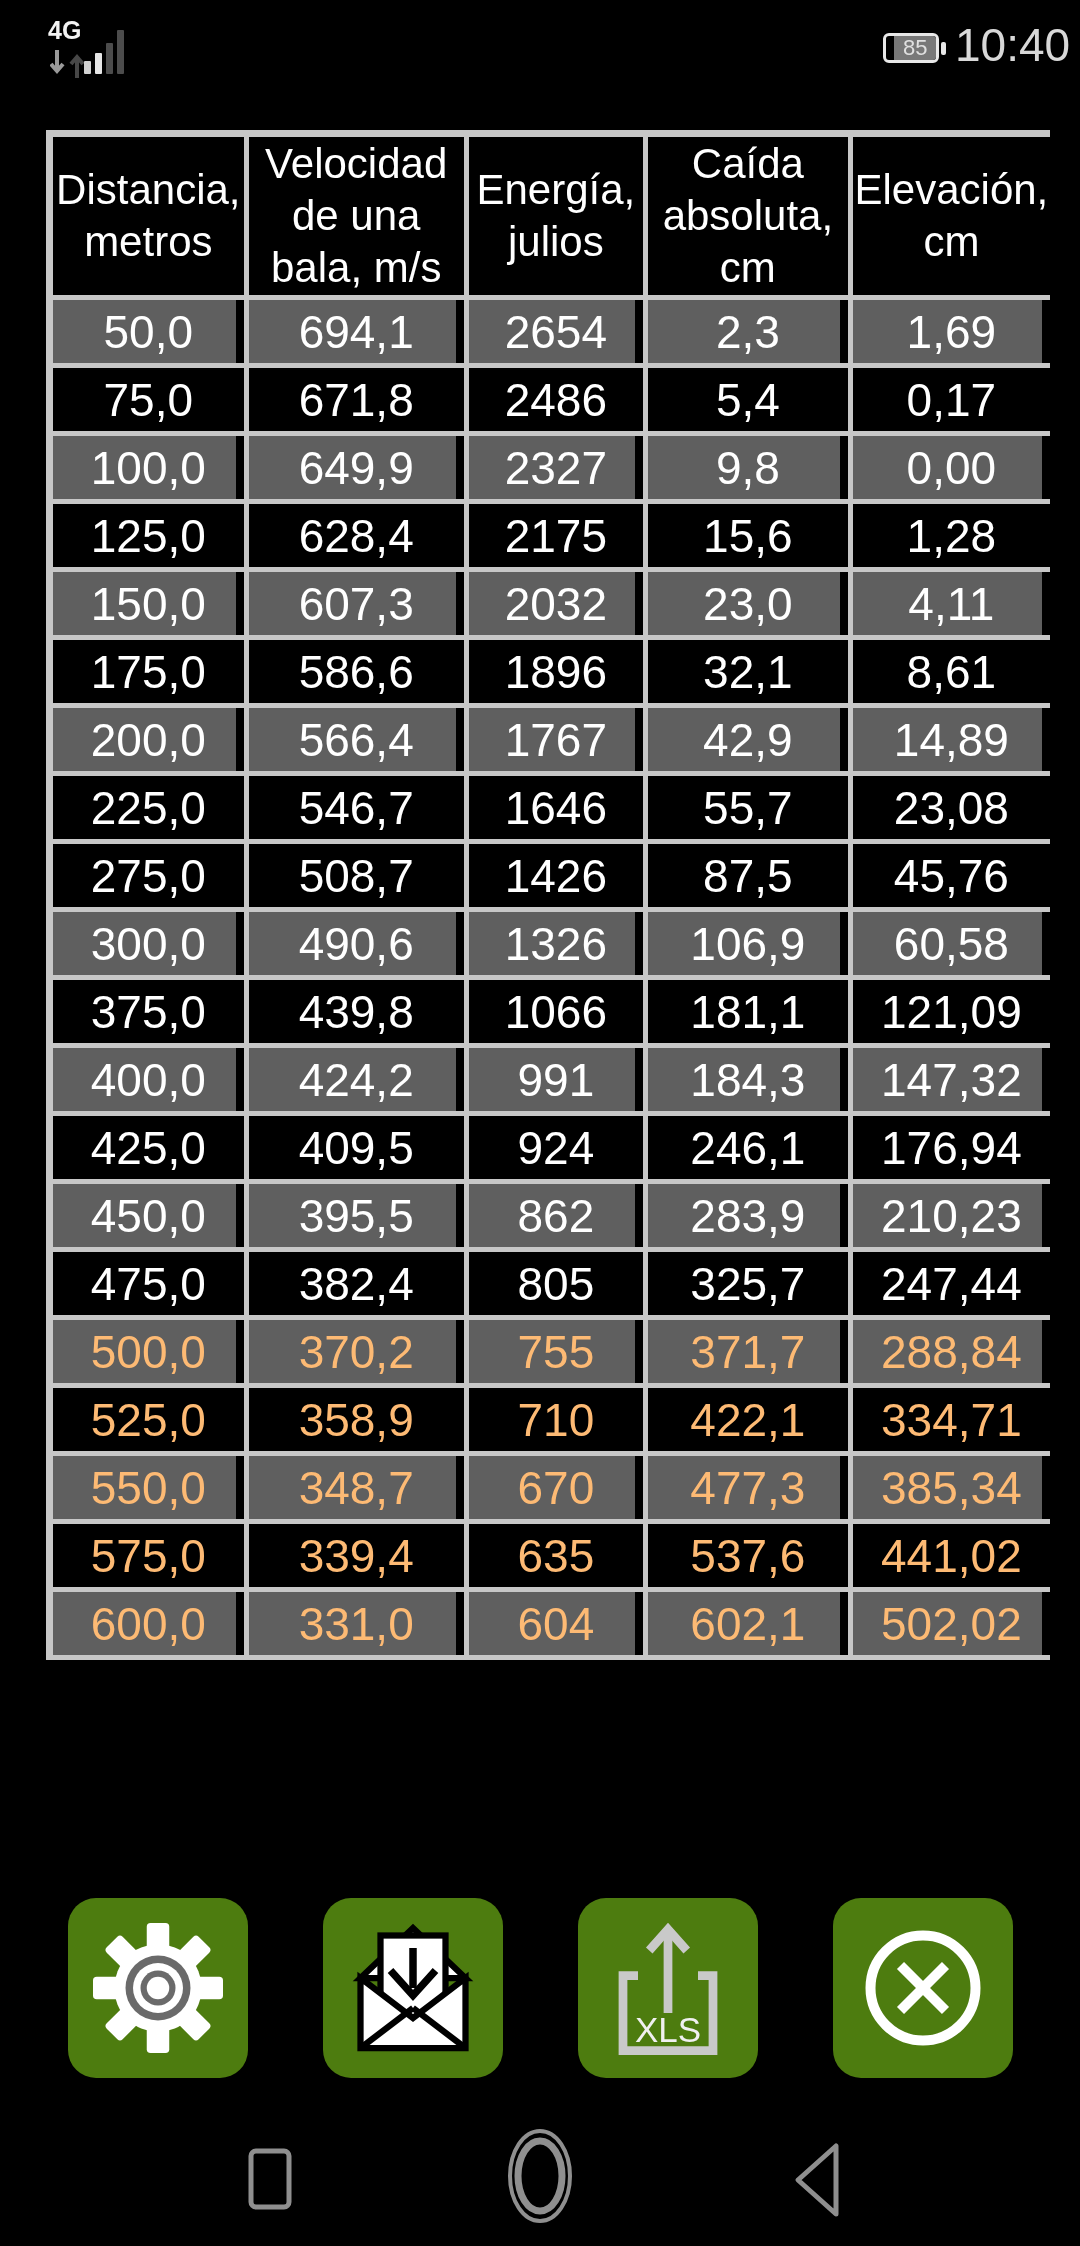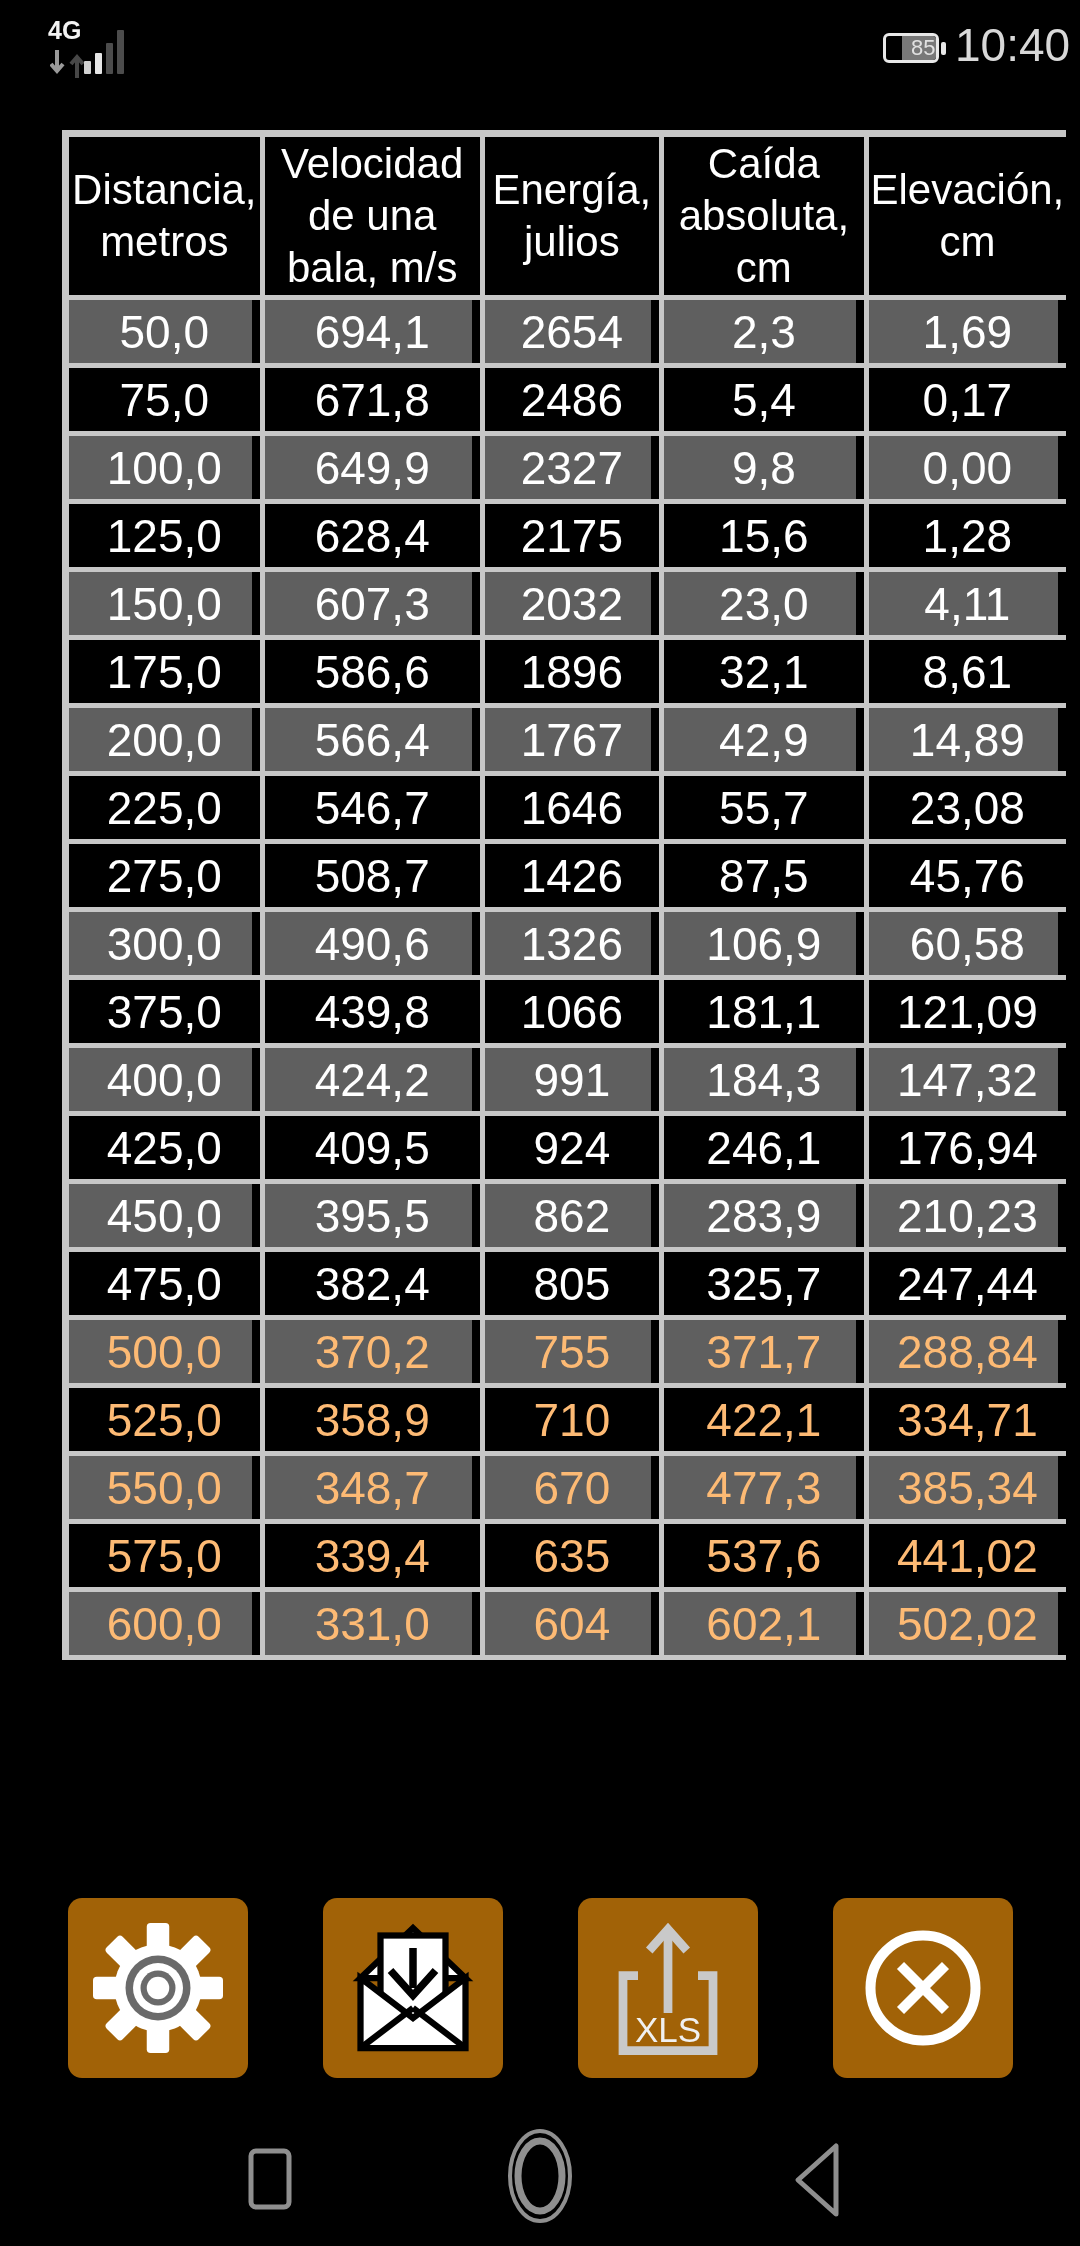--- a/index.html
+++ b/index.html
@@ -9,42 +9,42 @@
     -webkit-font-smoothing:antialiased;
   }
   
   .statusbar{position:absolute;left:0;top:0;width:1080px;height:96px;}
   .net-label{position:absolute;left:48px;top:16px;color:#f2f2f2;font-weight:bold;font-size:25px;}
   .net-arrows{position:absolute;left:50px;top:50px;}
   .sigbars{position:absolute;left:84px;top:28px;width:44px;height:46px;}
   .sigbars i{position:absolute;bottom:0;width:7px;border-radius:1px;display:block;}
   .battery{position:absolute;left:883px;top:33px;width:56px;height:30px;
     border:3px solid #e8e8e8;border-radius:6px;box-sizing:border-box;background:#000;overflow:hidden;}
-  .battery .fill{position:absolute;left:16px;top:0;height:100%;width:85%;background:#787878;
+  .battery .fill{position:absolute;left:8px;top:0;height:100%;width:85%;background:#787878;
     color:#e0e0e0;font-size:22px;text-align:center;line-height:24px;}
   .battery-cap{position:absolute;left:941px;top:42px;width:5px;height:13px;background:#e8e8e8;border-radius:2px;}
   .clock{position:absolute;left:955px;top:18px;color:#d8d8d8;font-size:46px;}
   
   .table-clip{position:absolute;left:46px;top:130px;width:1034px;height:1710px;overflow:hidden;}
   table{border-collapse:collapse;table-layout:fixed;width:1004px;
-    border-top:7px solid #c7c7c7;border-left:7px solid #c7c7c7;margin-left:16px;}
+    border-top:7px solid #c7c7c7;border-left:7px solid #c7c7c7;}
   th,td{border:5px solid #c7c7c7;padding:0;text-align:center;vertical-align:middle;
     color:#fff;white-space:nowrap;overflow:visible;}
   th:last-child,td:last-child{border-right:none;}
   th{height:158px;background:#000;font-size:42px;font-weight:normal;
     box-shadow:inset -8px -14px 0 #000;}
   th .hline{line-height:52px;white-space:nowrap;}
   td{height:63px;font-size:46px;box-shadow:inset -8px 0 0 #000;background:#000;}
   tr.gray td{background:#5f5f5f;}
   tr.yellow td{color:#fdba74;}
   col.c1{width:192px}col.c2{width:215px}col.c3{width:175px}col.c4{width:200px}col.c5{width:195px}
   
   .toolbar{position:absolute;left:0;top:1860px;width:1080px;height:240px;}
-  .tbtn{position:absolute;top:38px;width:180px;height:180px;background:#a16207;
-    border-radius:14px;border:none;padding:0;cursor:pointer;}
+  .tbtn{position:absolute;top:38px;width:180px;height:180px;background:#4d7c0f;
+    border-radius:28px;border:none;padding:0;cursor:pointer;}
   .tbtn svg{display:block;margin:0 auto;}
   
   .navbar{position:absolute;left:0;top:2100px;width:1080px;height:146px;}
   .navbtn{position:absolute;background:none;border:none;padding:0;cursor:pointer;}
 </style>
 </head>
 <body>
 
 <div class="statusbar">
   <span class="net-label">4G</span>

